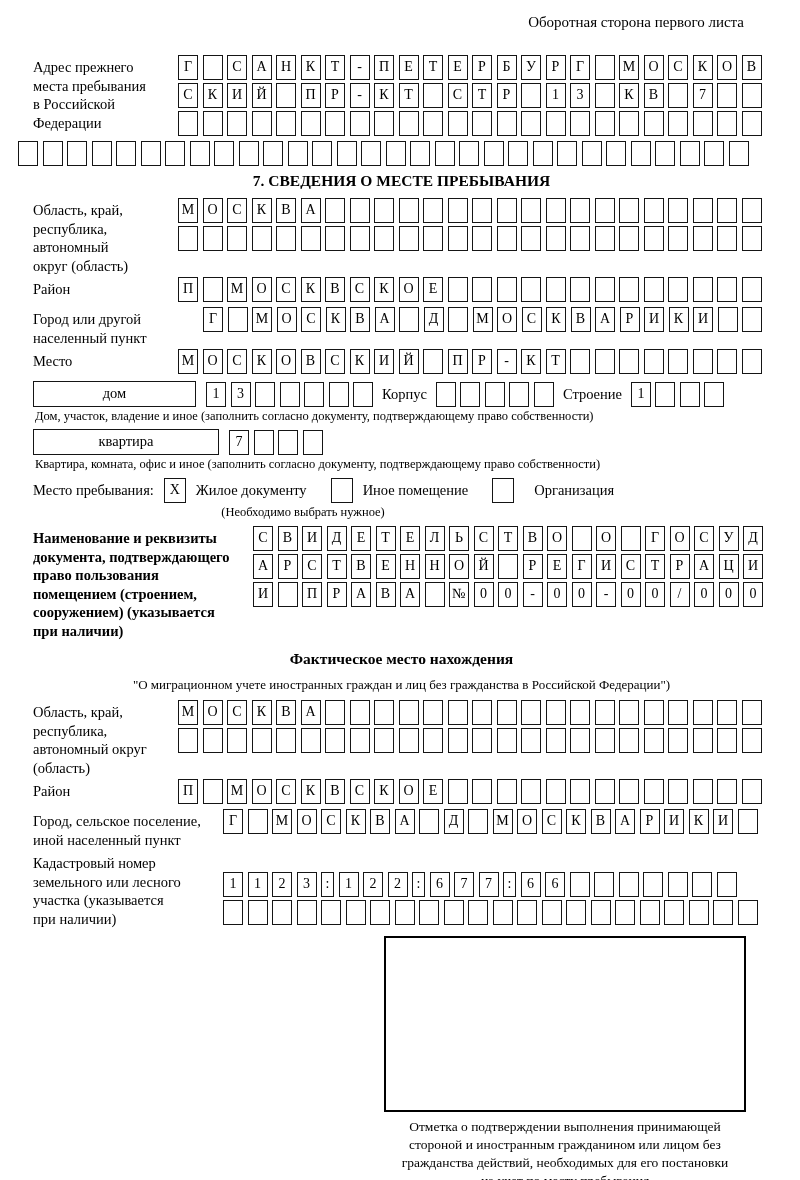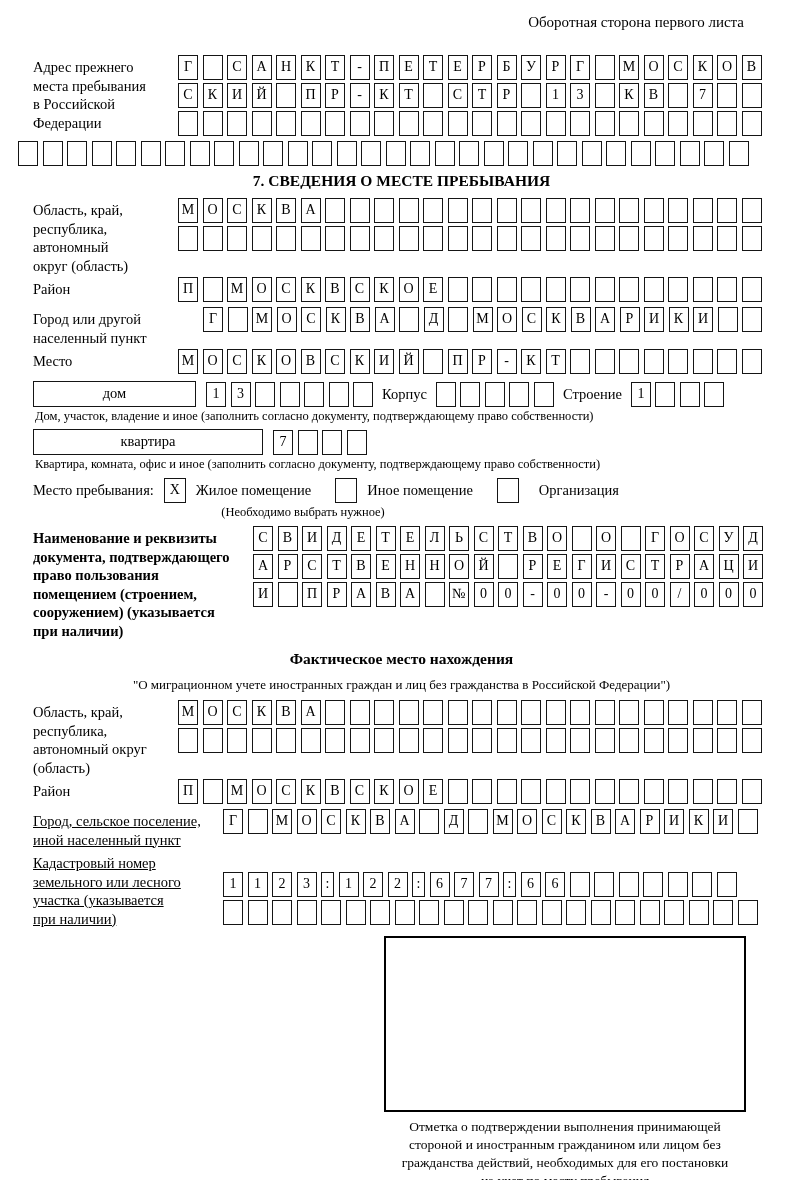--- a/index.html
+++ b/index.html
@@ -13,21 +13,21 @@
 
   .header-note { text-align:right; font-size:15px; padding-right:26px; margin-bottom:24px; }
 
   .field { display:flex; align-items:flex-start; margin-bottom:2px; }
   .label {
     flex:0 0 145px; width:145px;
     font-size:14.5px; line-height:18.5px;
     white-space:pre-line; padding-top:3px; padding-right:4px;
   }
   .label.wide  { flex:0 0 220px; width:220px;font-weight:bold; }
-  .label.mid   { flex:0 0 190px; width:190px;text-decoration:underline; }
+  .label.mid   { flex:0 0 190px; width:190px; }
 
   .cellcol { display:flex; flex-direction:column; }
   .cells { display:flex; gap:4.5px; margin-bottom:3px; }
   .cell {
     flex:0 0 20px; width:20px; height:25px;
     border:1.6px solid #151515;
     font-size:14px; line-height:22px; text-align:center;
     background:#fff;
   }
   .cell.sep { flex-basis:13px; width:13px; }
@@ -41,21 +41,21 @@
 
   .indent1 { margin-left:25px; }
   .pad-top { padding-top:21px; }
 
   .house-row { display:flex; align-items:center; margin:4px 0 2px 0; }
   .value-box {
     height:26px; border:1.6px solid #151515;
     font-size:14.5px; line-height:23px; text-align:center; background:#fff;
   }
   .value-box.house { width:163px; margin-right:10px; }
-  .value-box.apt   { width:230px; margin-right:10px; }
+  .value-box.apt   { width:186px; margin-right:10px; }
   .inline-label { font-size:14.5px; margin:0 9px; }
 
   .chk-row { display:flex; align-items:center; margin:6px 0 2px 0; font-size:14.5px; }
   .checkbox {
     width:22px; height:25px; border:1.6px solid #151515;
     font-size:14px; line-height:22px; text-align:center; background:#fff;
     margin:0 10px;
   }
   .chk-label { margin-right:14px; }
   .chk-note { width:540px; text-align:center; font-size:12.5px; margin-bottom:6px; }
@@ -386,21 +386,21 @@
         <span class="cell"></span>
         <span class="cell"></span>
         <span class="cell"></span>
       </div>
   </div>
   <div class="caption left">Квартира, комната, офис и иное (заполнить согласно документу, подтверждающему право собственности)</div>
 
   <div class="chk-row">
     <span>Место пребывания:</span>
     <span class="checkbox">X</span>
-    <span class="chk-label">Жилое помещение</span>
+    <span class="chk-label">Жилое документу</span>
     <span class="checkbox"></span>
     <span class="chk-label">Иное помещение</span>
     <span class="checkbox" style="margin-right:20px"></span>
     <span class="chk-label">Организация</span>
   </div>
   <div class="chk-note">(Необходимо выбрать нужное)</div>
 
   <div class="field">
     <div class="label wide">Наименование и реквизиты
 документа, подтверждающего

